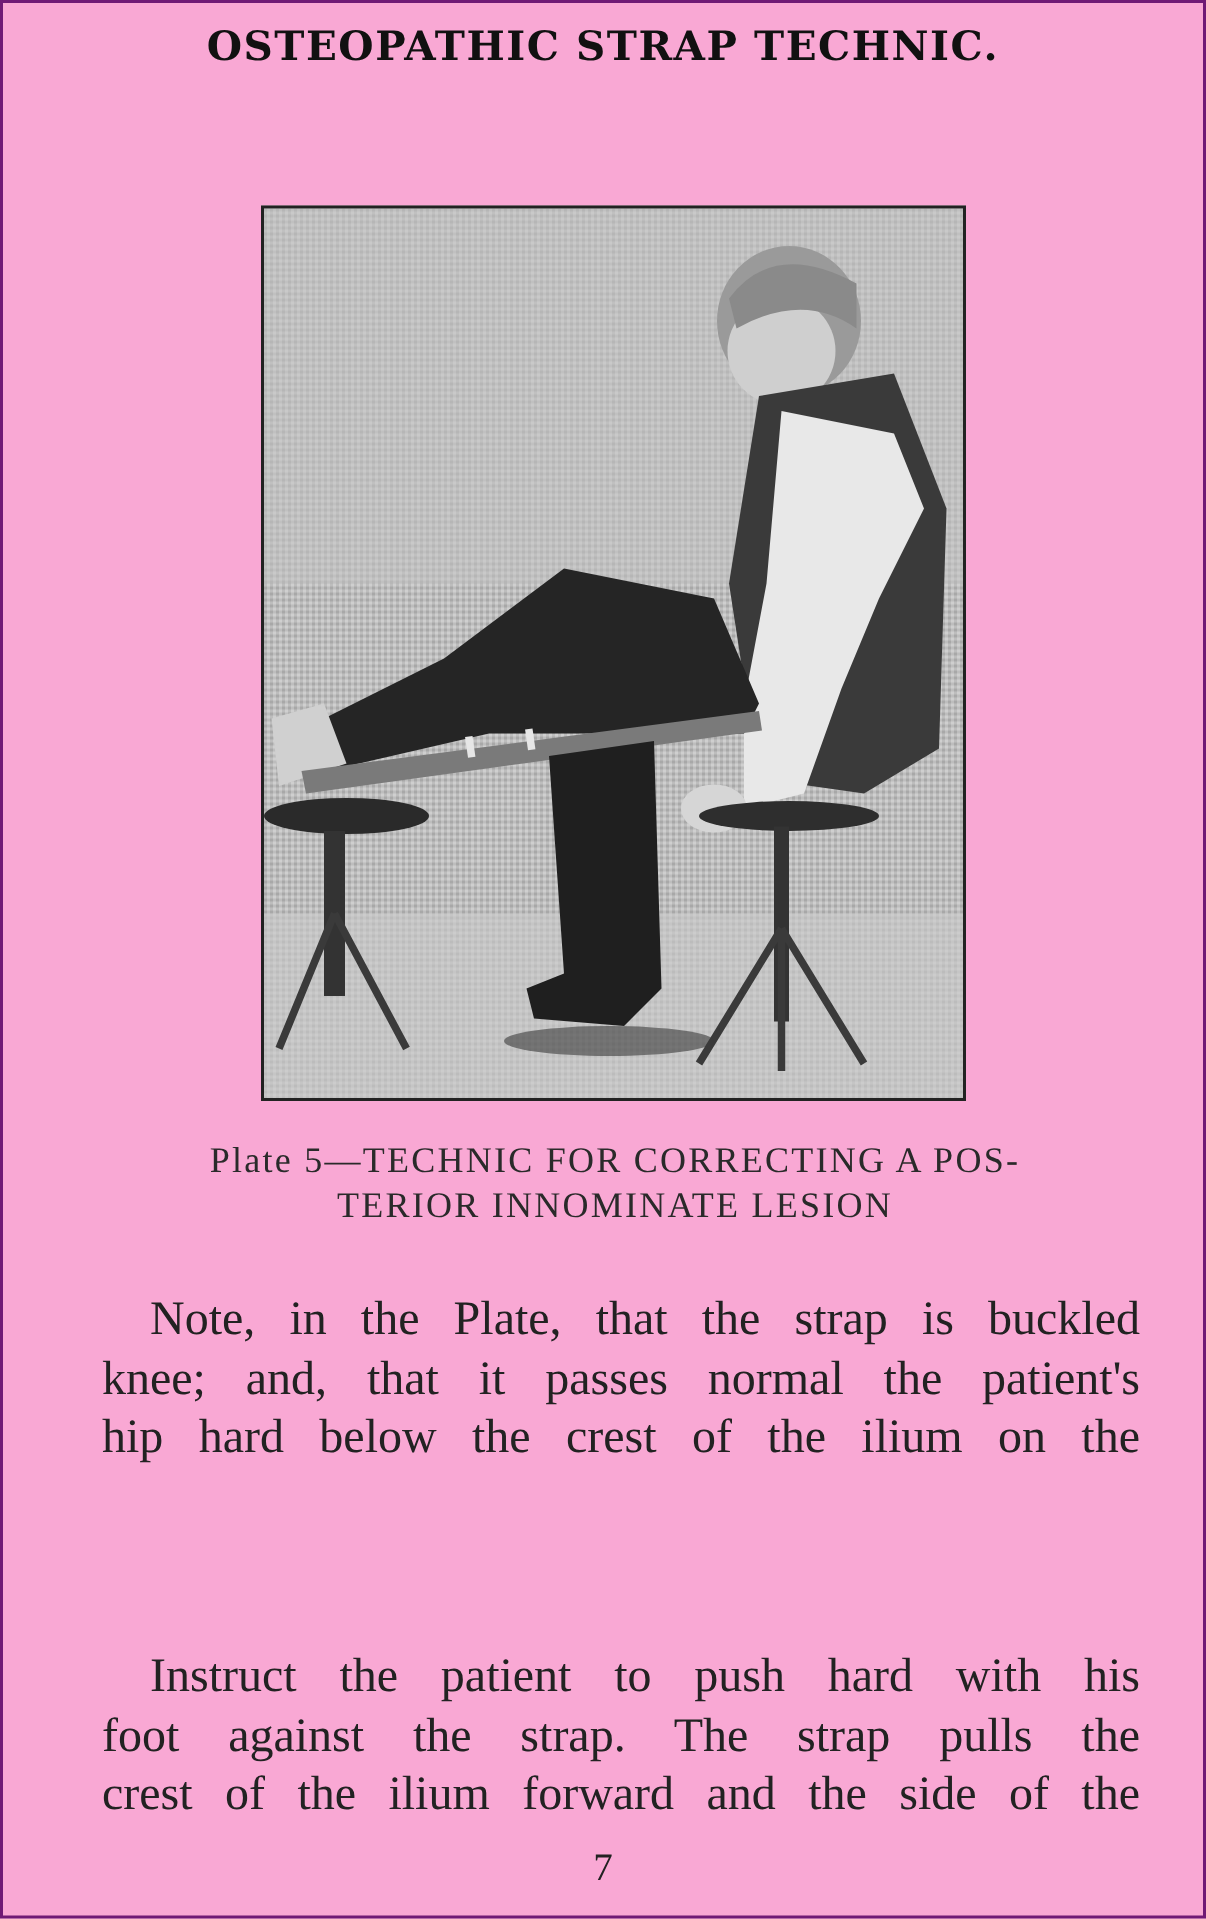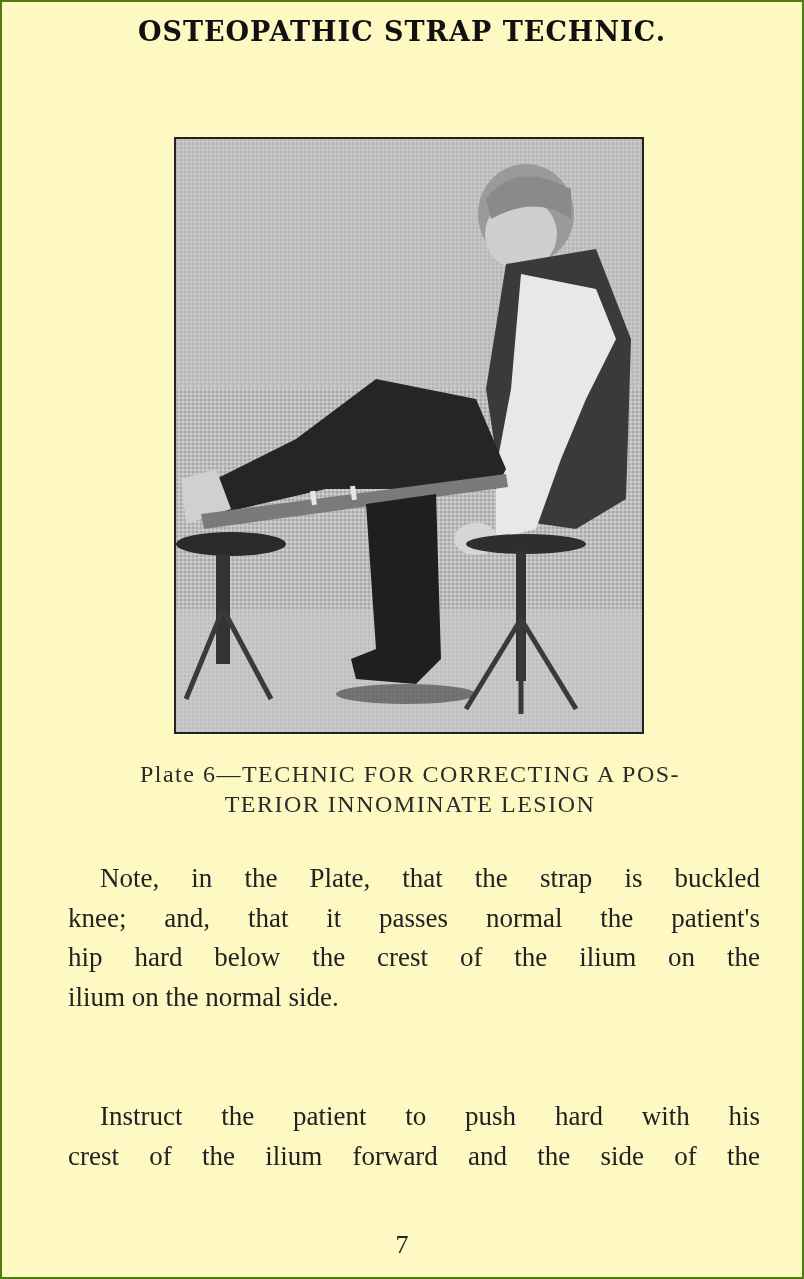--- a/index.html
+++ b/index.html
@@ -2,39 +2,39 @@
 <html><head>
   <meta charset="utf-8">
   <style>
     html, body { margin: 0; padding: 0; }
     body {
       width: 804px; height: 1279px; background: #ffffff; overflow: hidden;
       font-family: "Liberation Serif", "DejaVu Serif", serif; color: #1a1a1a;
     }
     .page {
       position: absolute; left: 0; top: 0; width: 800px; height: 1275px;
-      border: 2px solid #4d7c0f; background: #fef9c3;
+      border: 2px solid #701a75; background: #f9a8d4;
     }
     .running-head {
       position: absolute; left: 0; right: 0; top: 14px; text-align: center;
       font-family: "DejaVu Serif", "Liberation Serif", serif;
       font-weight: bold; font-size: 27px; letter-spacing: 1px; color: #111;
     }
     .plate-frame {
       position: absolute; left: 172px; top: 135px; width: 466px; height: 593px;
       border: 2px solid #222; background: #b8b8b8; overflow: hidden;
     }
     .plate-frame svg { display: block; width: 100%; height: 100%; }
     .caption {
       position: absolute; left: 60px; right: 44px; top: 757px; text-align: center;
       font-size: 24px; letter-spacing: 1.5px; line-height: 30px; color: #2a2a2a;
     }
     .body-text {
       position: absolute; left: 66px; width: 692px;
-      font-size: 27px; line-height: 39.5px; color: #222;
+      font-size: 32px; line-height: 39.5px; color: #222;
       text-align: justify; text-align-last: auto;
     }
     .line { display: block; text-align: justify; text-align-last: justify; white-space: nowrap; }
     .line.last { text-align-last: left; }
     .line.indent { padding-left: 32px; }
     .p1 { top: 857px; }
     .p2 { top: 1095px; }
     .folio {
       position: absolute; left: 0; right: 0; top: 1228px; text-align: center;
       font-size: 26px; color: #222;
@@ -87,31 +87,31 @@
 
       <ellipse cx="55" cy="405" rx="55" ry="12" fill="#2a2a2a"></ellipse>
       <rect x="40" y="415" width="14" height="110" fill="#333"></rect>
       <path d="M47 470 L10 560 M47 470 L95 560" stroke="#3a3a3a" stroke-width="5" fill="none"></path>
 
       <ellipse cx="230" cy="555" rx="70" ry="10" fill="#3a3a3a" opacity="0.6"></ellipse>
     </svg>
   </div>
 
   <div class="caption">
-    <div>Plate 6—TECHNIC FOR CORRECTING A POS-</div>
+    <div>Plate 5—TECHNIC FOR CORRECTING A POS-</div>
     <div>TERIOR INNOMINATE LESION</div>
   </div>
 
   <div class="body-text p1">
     <span class="line indent">Note, in the Plate, that the strap is buckled</span>
     <span class="line">knee; and, that it passes normal the patient's</span>
     <span class="line">hip hard below the crest of the ilium on the</span>
-    <span class="line last">ilium on the normal side.</span>
   </div>
 
   <div class="body-text p2">
     <span class="line indent">Instruct the patient to push hard with his</span>
+    <span class="line">foot against the strap.  The strap pulls the</span>
     <span class="line">crest of the ilium forward and the side of the</span>
   </div>
 
   <div class="folio">7</div>
 
 </div>
 
 </body></html>

